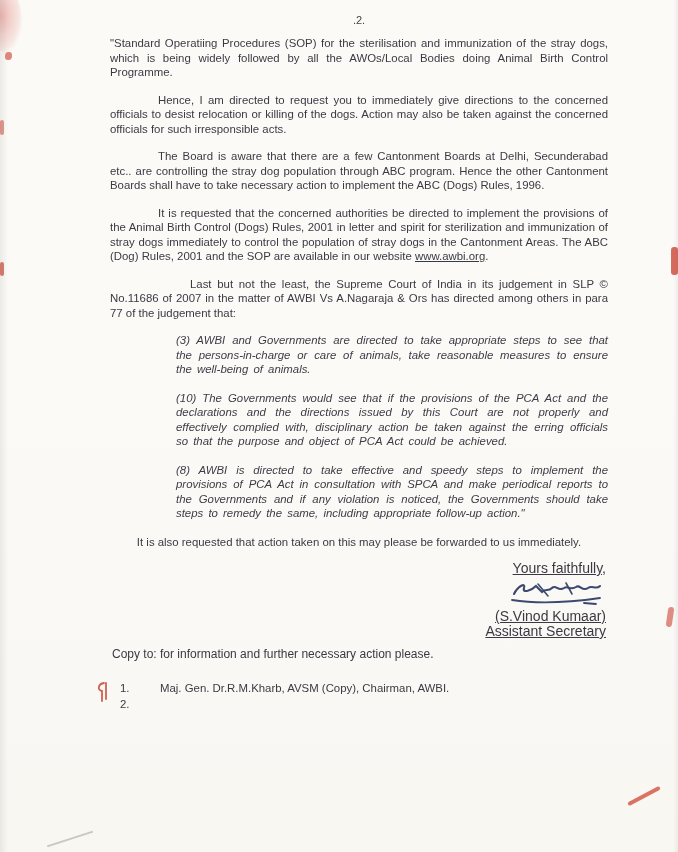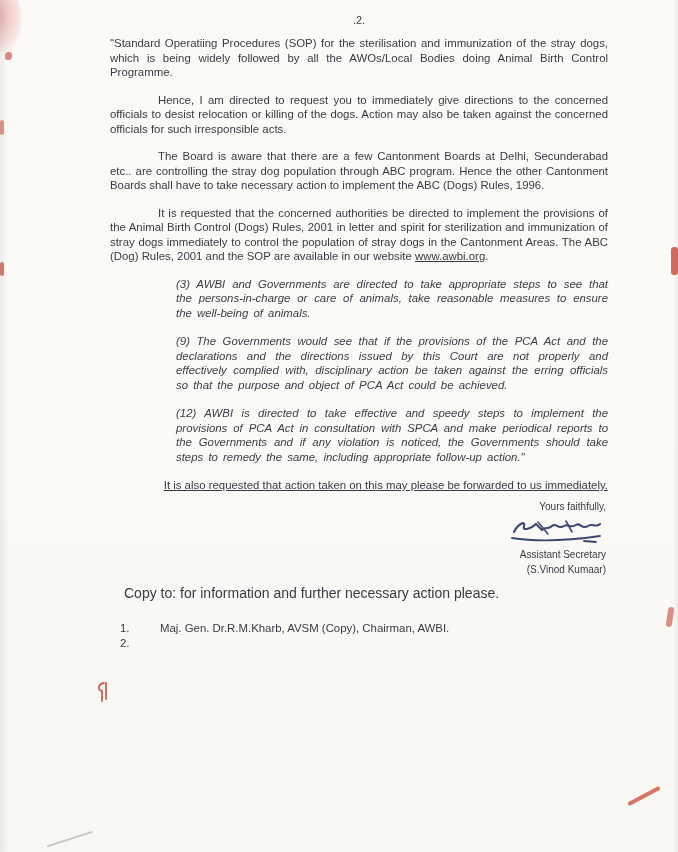--- a/index.html
+++ b/index.html
@@ -18,25 +18,25 @@
     font-size:11.4px; line-height:14.5px; text-align:justify;
     margin:0 0 13px 0;
   }
   .ind1 { text-indent:48px; }
   .ind2 { text-indent:80px; }
   .quote {
     font-style:italic; margin-left:66px; margin-bottom:14px;
     word-spacing:2px; color:#3c3c46;
   }
   .link { text-decoration:underline; }
-  .closing { margin-bottom:6px; text-align:right;text-decoration:underline; }
+  .closing { margin-bottom:12px; text-align:center; }
   .sig-block { text-align:right; padding-right:2px; }
-  .sig-block .line { font-size:10px; line-height:15px; }
+  .sig-block .line { font-size:14px; line-height:15px;text-decoration:underline; }
   .sig-scribble { display:block; margin:2px 2px 1px auto; }
-  .copy-line { font-size:14px; margin-top:8px; margin-left:14px; }
+  .copy-line { font-size:12px; margin-top:8px; margin-left:2px; }
   .recipients { margin-top:20px; margin-left:10px; font-size:11.4px; }
   .recipient { display:flex; line-height:15.5px; }
   .recipient .num { width:40px; flex:0 0 40px; }
   
   .artifact { position:absolute; pointer-events:none; }
   .smudge-tl {
     left:-8px; top:-10px; width:30px; height:64px;
     background:radial-gradient(ellipse at 30% 40%, rgba(225,130,125,0.55), rgba(235,170,165,0.25) 60%, transparent 75%);
     border-radius:50%;
   }
@@ -77,38 +77,39 @@
     <div class="page-num">.2.</div>
 
     <p class="p">"Standard Operatiing Procedures (SOP) for the sterilisation and immunization of the stray dogs, which is being widely followed by all the AWOs/Local Bodies doing Animal Birth Control Programme.</p>
 
     <p class="p ind1">Hence, I am directed to request you to immediately give directions to the concerned officials to desist relocation or killing of the dogs. Action may also be taken against the concerned officials for such irresponsible acts.</p>
 
     <p class="p ind1">The Board is aware that there are a few Cantonment Boards at Delhi, Secunderabad etc.. are controlling the stray dog population through ABC program. Hence the other Cantonment Boards shall have to take necessary action to implement the ABC (Dogs) Rules, 1996.</p>
 
     <p class="p ind1"><span>It is requested that the concerned authorities be directed to implement the provisions of the Animal Birth Control (Dogs) Rules, 2001 in letter and spirit for sterilization and immunization of stray dogs immediately to control the population of stray dogs in the Cantonment Areas. The ABC (Dog) Rules, 2001 and the SOP are available in our website </span><span class="link">www.awbi.org</span><span>.</span></p>
 
+    <p class="p ind2">Last but not the least, the Supreme Court of India in its judgement in SLP © No.11686 of 2007 in the matter of AWBI Vs A.Nagaraja &amp; Ors has directed among others in para 77 of the judgement that:</p>
 
     <p class="p quote">(3) AWBI and Governments are directed to take appropriate steps to see that the persons-in-charge or care of animals, take reasonable measures to ensure the well-being of animals.</p>
-    <p class="p quote">(9) The Governments would see that if the provisions of the PCA Act and the declarations and the directions issued by this Court are not properly and effectively complied with, disciplinary action be taken against the erring officials so that the purpose and object of PCA Act could be achieved.</p>
-    <p class="p quote">(12) AWBI is directed to take effective and speedy steps to implement the provisions of PCA Act in consultation with SPCA and make periodical reports to the Governments and if any violation is noticed, the Governments should take steps to remedy the same, including appropriate follow-up action."</p>
+    <p class="p quote">(10) The Governments would see that if the provisions of the PCA Act and the declarations and the directions issued by this Court are not properly and effectively complied with, disciplinary action be taken against the erring officials so that the purpose and object of PCA Act could be achieved.</p>
+    <p class="p quote">(8) AWBI is directed to take effective and speedy steps to implement the provisions of PCA Act in consultation with SPCA and make periodical reports to the Governments and if any violation is noticed, the Governments should take steps to remedy the same, including appropriate follow-up action."</p>
 
     <p class="p closing">It is also requested that action taken on this may please be forwarded to us immediately.</p>
 
     <div class="sig-block">
       <div class="line">Yours faithfully,</div>
       <svg class="sig-scribble" width="96" height="30" viewBox="0 0 96 30">
         <g stroke="#2c3a63" fill="none" stroke-linecap="round" opacity="0.92">
           <path d="M6 16 C 10 8, 18 4, 16 10 C 14 16, 24 12, 28 8 L 34 14 C 38 10, 40 14, 44 10 C 48 6, 50 14, 56 10 C 60 7, 62 13, 68 9 C 72 6, 74 14, 80 10 C 84 7, 88 12, 92 8" stroke-width="2.1"></path>
           <path d="M30 6 L 40 18 M58 5 L 64 16" stroke-width="1.6"></path>
           <path d="M4 22 C 30 26, 64 24, 92 20 M76 25 L 88 26" stroke-width="1.8"></path>
         </g>
       </svg>
+      <div class="line">(S.Vinod Kumaar)</div>
       <div class="line">Assistant Secretary</div>
-      <div class="line">(S.Vinod Kumaar)</div>
     </div>
 
     <div class="copy-line">Copy to: for information and further necessary action please.</div>
 
     <div class="recipients">
       <div class="recipient">
         <span class="num">1.</span>
         <span>Maj. Gen. Dr.R.M.Kharb, AVSM (Copy), Chairman, AWBI.</span>
       </div>
       <div class="recipient">

